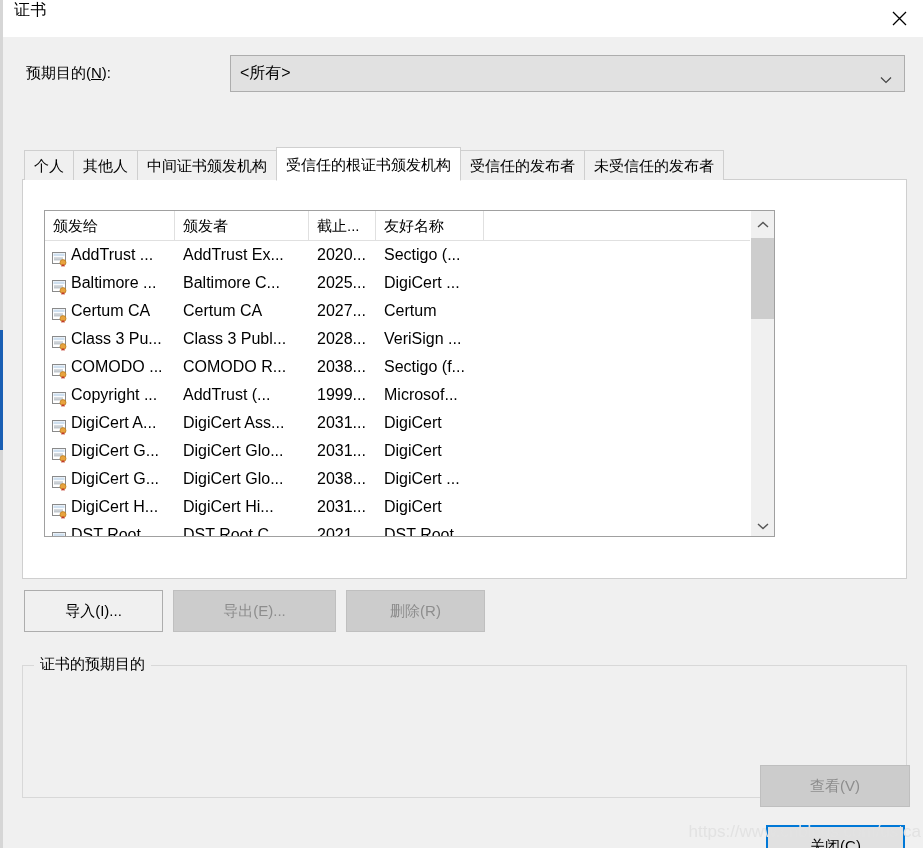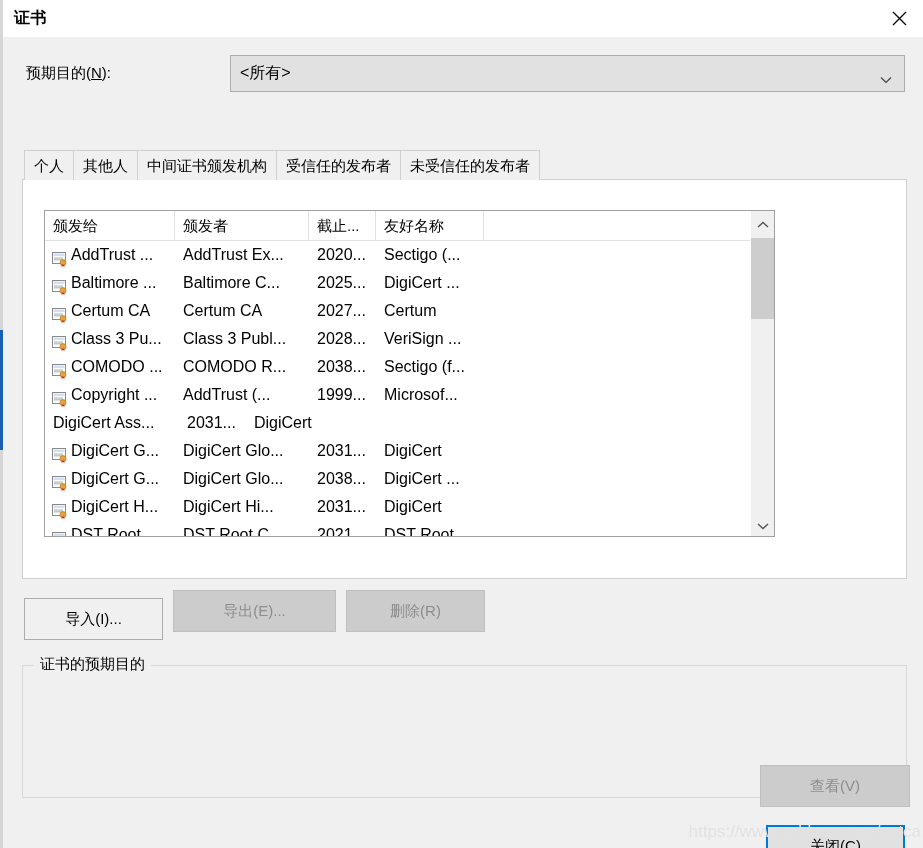--- a/index.html
+++ b/index.html
@@ -39,24 +39,22 @@
     height: 120px;
     background: #1a5fb4;
   }
 
   
   #titlebar {
     height: 37px;
     min-height: 37px;
     background: #ffffff;
     display: flex;
-    align-items: center;
     position: relative;
     z-index: 5;
-    font-weight: bold;
   }
   #title-text {
     margin-left: 11px;
     font-size: 16px;
     color: #000;
     letter-spacing: 0.5px;
   }
   #close-btn {
     position: absolute;
     right: 0; top: 0;
@@ -274,21 +272,20 @@
     cursor: default;
     display: flex;
     align-items: center;
     justify-content: center;
     white-space: nowrap;
   }
   .btn.enabled {
     background: #f0f0f0;
     border: 1px solid #adadad;
     color: #000;
-    margin-top: 8px;
   }
   .btn.disabled {
     background: #cccccc;
     border: 1px solid #bfbfbf;
     color: #8d8d8d;
   }
   .btn.default {
     background: #e1e1e1;
     border: 2px solid #0078d7;
     color: #000;
@@ -361,20 +358,21 @@
             <path d="M1 1.5 L6 6.5 L11 1.5" stroke="#444" stroke-width="1.2" fill="none"></path>
           </svg>
         </span>
       </div>
     </div>
 
     <div id="tabstrip">
       <div class="tab">个人</div>
       <div class="tab">其他人</div>
       <div class="tab">中间证书颁发机构</div>
+      <div class="tab active">受信任的根证书颁发机构</div>
       <div class="tab">受信任的发布者</div>
       <div class="tab">未受信任的发布者</div>
     </div>
 
     <div id="tabpage">
 
       <div id="listview">
 
         <div id="list-header">
           <div class="hdr-cell hdr-c0">颁发给</div>
@@ -475,20 +473,31 @@
                     <circle cx="11" cy="10.6" r="3" fill="#e8a33d" stroke="#b77b1d" stroke-width="0.7"></circle>
                     <path d="M9.6 12.6 L9.6 15 L11 14 L12.4 15 L12.4 12.6" fill="#c0392b"></path>
                   </svg></span>
                 <span class="c0-text">Copyright ...</span>
               </div>
               <div class="cell c1">AddTrust (...</div>
               <div class="cell c2">1999...</div>
               <div class="cell c3">Microsof...</div>
             </div>
             <div class="lrow">
+              <div class="cell c0">
+                <span class="cert-icon"><svg width="17" height="15" viewBox="0 0 17 15">
+                    <rect x="0.5" y="0.5" width="13" height="11" fill="#ffffff" stroke="#8a8a8a"></rect>
+                    <rect x="1.5" y="1.5" width="11" height="2.6" fill="#cfe0f0"></rect>
+                    <rect x="2" y="5.6" width="9" height="0.9" fill="#9aa4ad"></rect>
+                    <rect x="2" y="7.4" width="9" height="0.9" fill="#9aa4ad"></rect>
+                    <circle cx="11" cy="10.6" r="3" fill="#e8a33d" stroke="#b77b1d" stroke-width="0.7"></circle>
+                    <path d="M9.6 12.6 L9.6 15 L11 14 L12.4 15 L12.4 12.6" fill="#c0392b"></path>
+                  </svg></span>
+                <span class="c0-text">DigiCert A...</span>
+              </div>
               <div class="cell c1">DigiCert Ass...</div>
               <div class="cell c2">2031...</div>
               <div class="cell c3">DigiCert</div>
             </div>
             <div class="lrow">
               <div class="cell c0">
                 <span class="cert-icon"><svg width="17" height="15" viewBox="0 0 17 15">
                     <rect x="0.5" y="0.5" width="13" height="11" fill="#ffffff" stroke="#8a8a8a"></rect>
                     <rect x="1.5" y="1.5" width="11" height="2.6" fill="#cfe0f0"></rect>
                     <rect x="2" y="5.6" width="9" height="0.9" fill="#9aa4ad"></rect>

